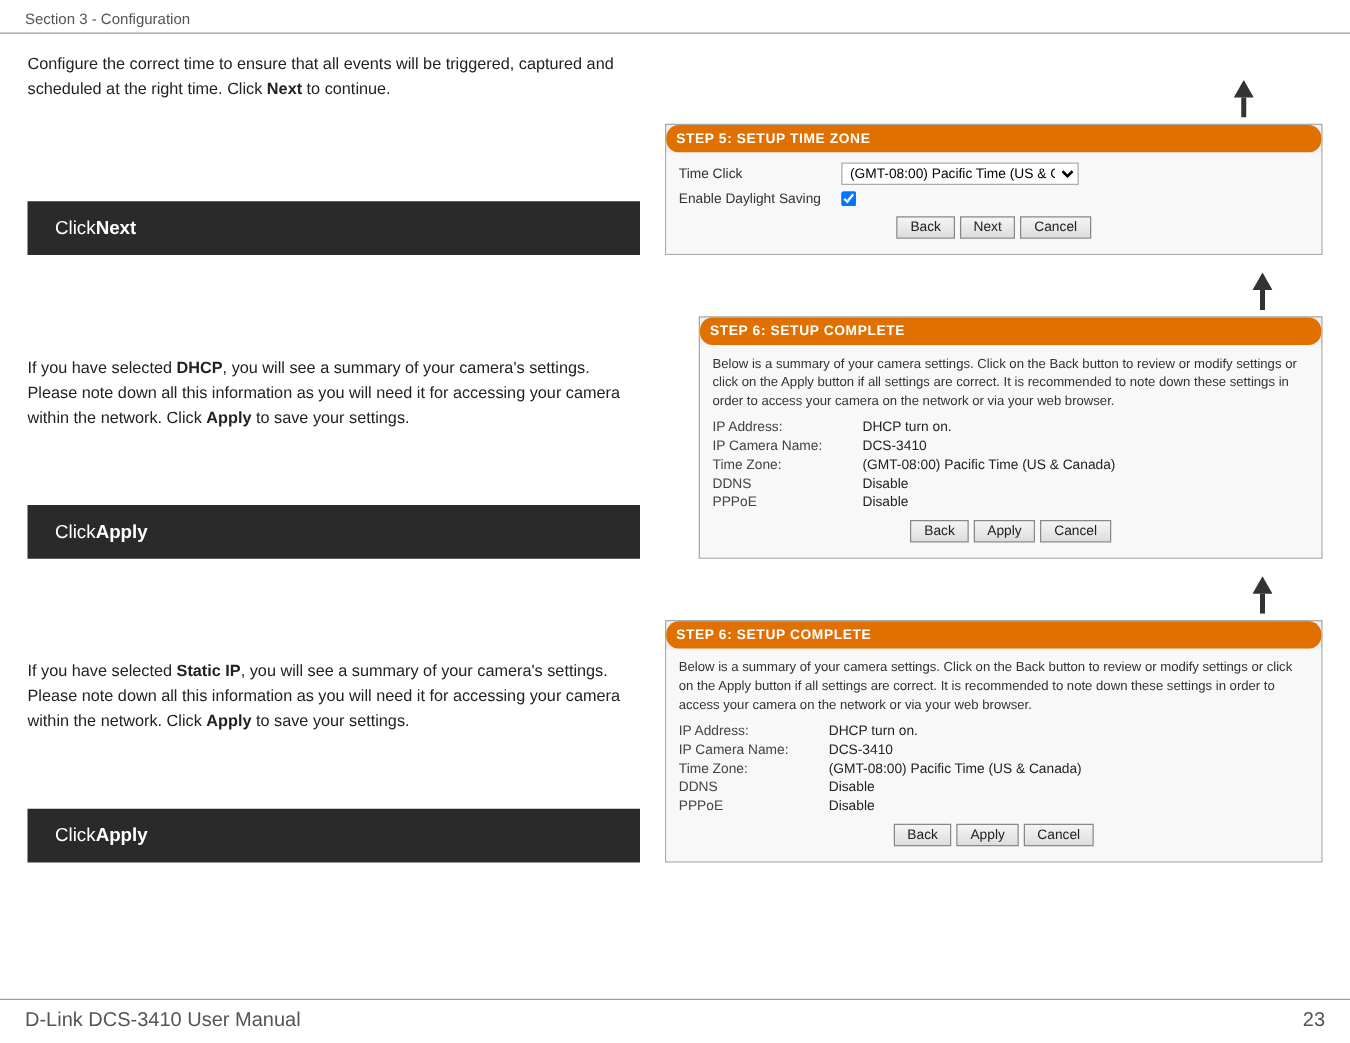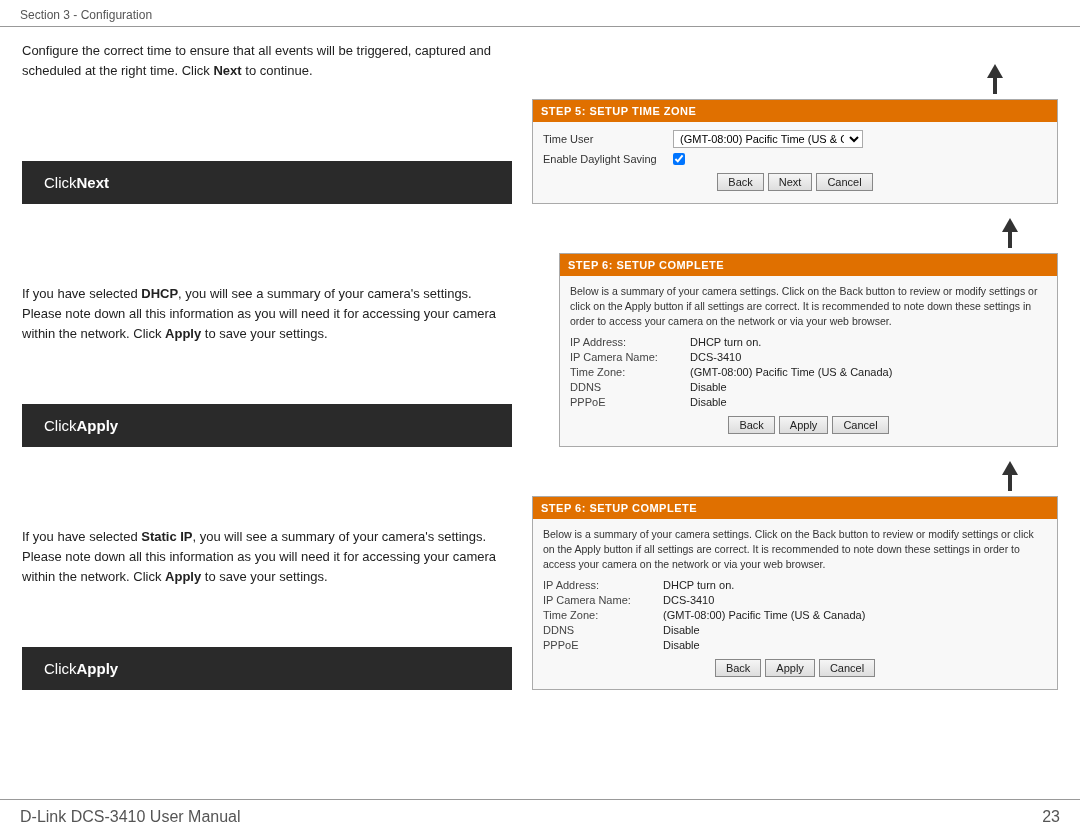--- a/index.html
+++ b/index.html
@@ -37,20 +37,21 @@
       font-size: 11px;
     }
 
     .panel-header {
       background: #e07000;
       color: #fff;
       font-weight: bold;
       font-size: 11px;
       padding: 5px 8px;
       letter-spacing: 0.5px;
+      border-radius: 10px;
     }
 
     .panel-body {
       padding: 8px 10px;
       background: #f8f8f8;
       font-size: 11px;
       color: #222;
     }
 
     .panel-desc {
@@ -215,21 +216,21 @@
           <svg width="16" height="30" viewBox="0 0 16 30">
               <polygon points="8,0 16,14 0,14" fill="#333"></polygon>
               <rect x="6" y="14" width="4" height="16" fill="#333"></rect>
             </svg>
         </div>
 
         <div class="panel">
           <div class="panel-header">STEP 5: SETUP TIME ZONE</div>
           <div class="panel-body">
             <div class="panel-input-row">
-              <span class="panel-input-label">Time User</span>
+              <span class="panel-input-label">Time Click</span>
               <select class="panel-select">
                 <option>(GMT-08:00) Pacific Time (US &amp; Canada)</option>
               </select>
             </div>
             <div class="panel-input-row">
               <span class="panel-input-label">Enable Daylight Saving</span>
               <input type="checkbox" class="panel-checkbox" checked="" style="">
             </div>
             <div class="panel-buttons">
               <button class="btn">Back</button>

